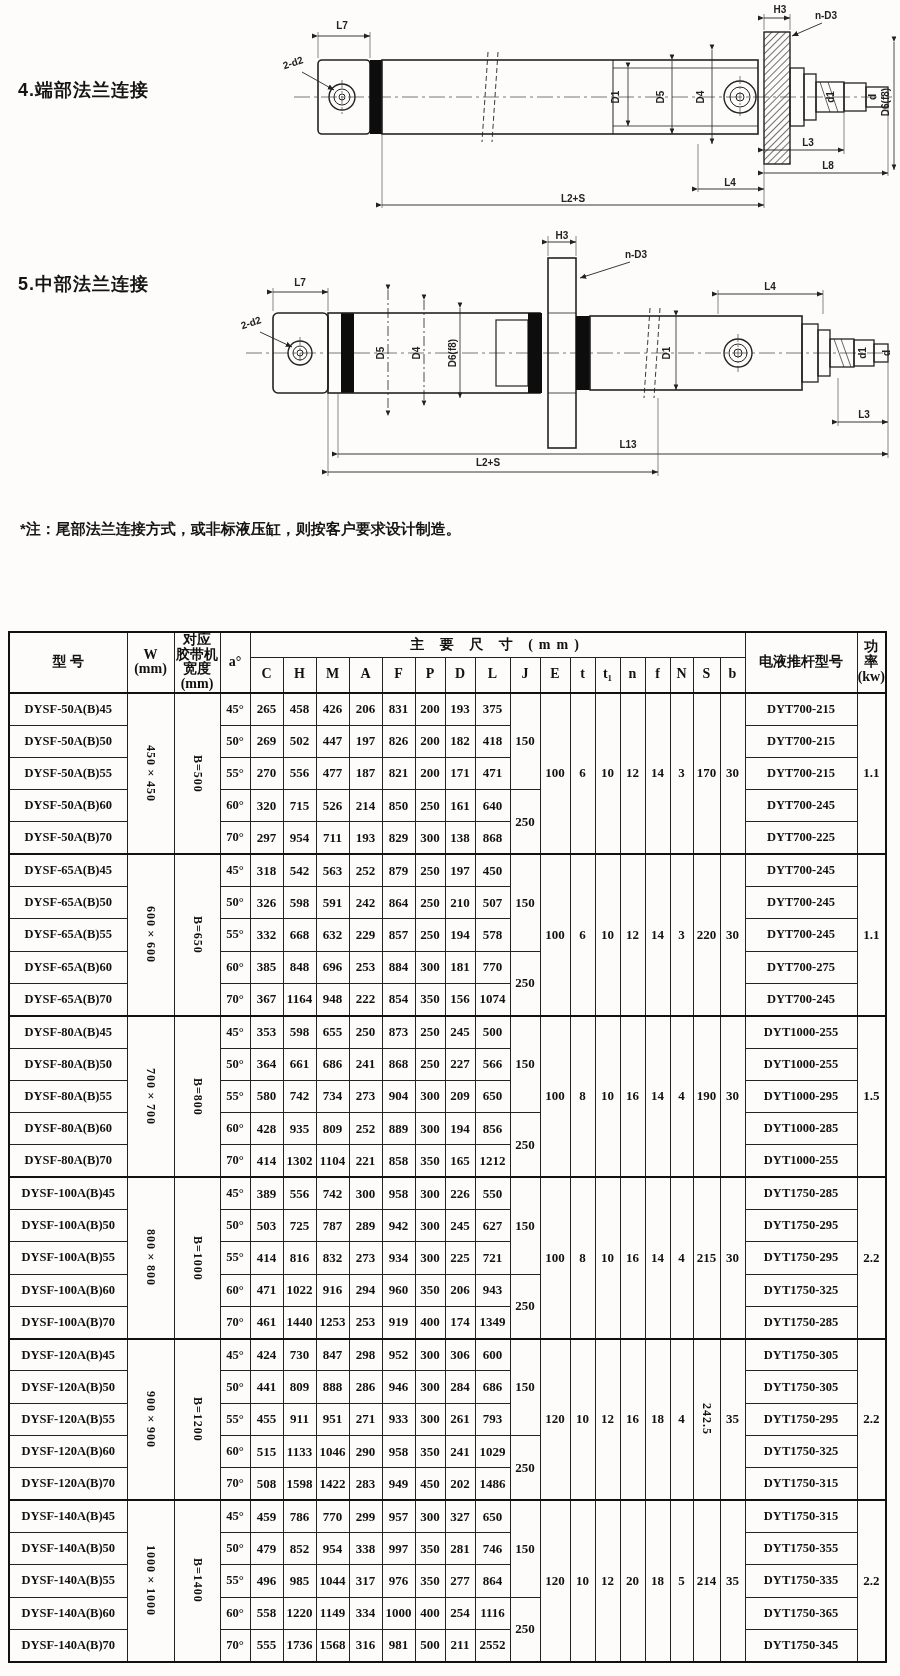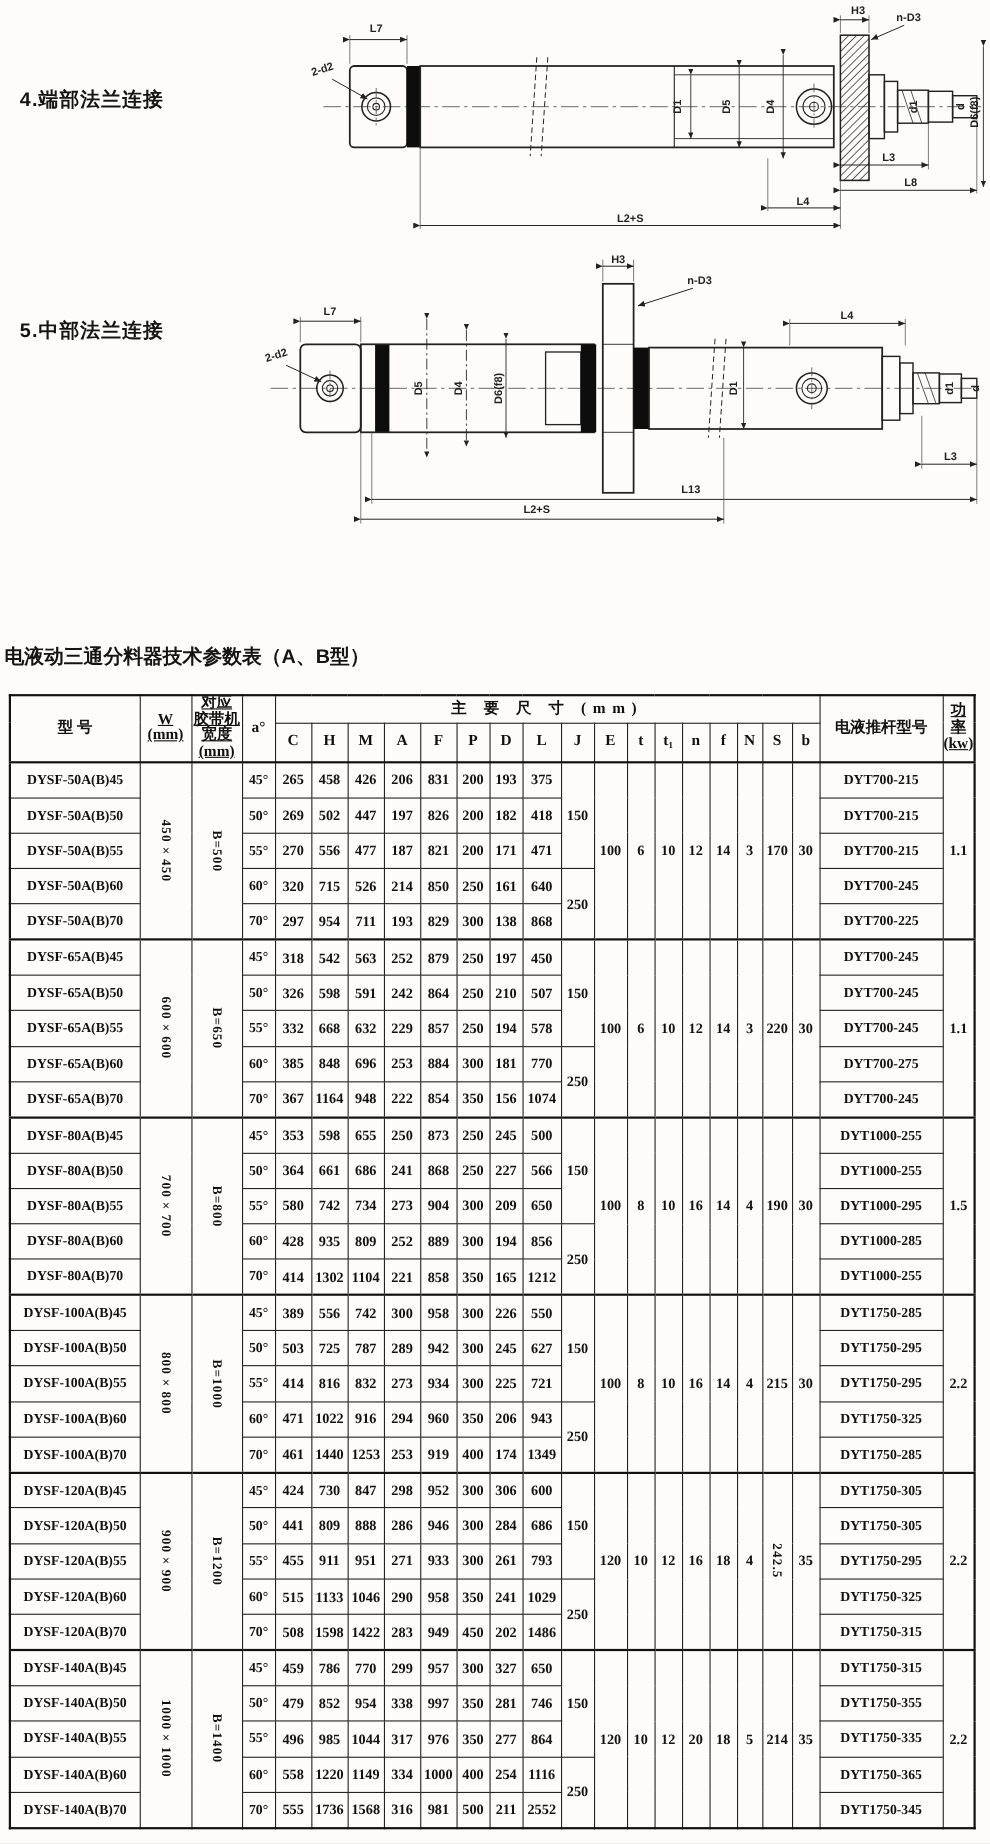--- a/index.html
+++ b/index.html
@@ -20,21 +20,21 @@
   th.main-dims{font-size:17px;letter-spacing:6px;border-bottom:2px solid #111;}
   th.dimh{font-family:"Liberation Serif",serif;font-size:15px;}
   th.belt-h{font-size:9px;line-height:1.15;}
   th.w-h{font-size:11px;}
   td{font-size:13px;}
   td.model{text-align:left;padding-left:5px;font-size:12.5px;white-space:nowrap;}
   td.vert{writing-mode:vertical-rl;text-orientation:mixed;font-size:12px;letter-spacing:1px;padding:2px 0;}
   td.angle{font-size:12.5px;}
   td.act{font-size:12.5px;white-space:nowrap;}
   tr.block-start td{border-top:2px solid #111;}
-  .pre{white-space:pre-line;text-decoration:underline;}
+  .pre{white-space:pre-line;}
 </style>
 </head>
 <body>
 
 <div class="page">
 
   <div class="sec-title" style="left:18px;top:78px;">4.端部法兰连接</div>
 
   <div class="diag" style="left:278px;top:2px;width:622px;height:212px;">
     <svg id="diagram1-svg" width="622" height="212" viewBox="0 0 622 212">
@@ -113,21 +113,21 @@
         <text x="556" y="95" font-size="10" font-weight="bold" text-anchor="middle" transform="rotate(-90 556 95)">d1</text>
         <text x="598" y="95" font-size="10" font-weight="bold" text-anchor="middle" transform="rotate(-90 598 95)">d</text>
         <text x="611" y="100" font-size="10" font-weight="bold" text-anchor="middle" transform="rotate(-90 611 100)">D6(f8)</text>
         <text x="530" y="144" font-size="10" font-weight="bold" text-anchor="middle">L3</text>
         <text x="550" y="167" font-size="10" font-weight="bold" text-anchor="middle">L8</text>
         <text x="452" y="184" font-size="10" font-weight="bold" text-anchor="middle">L4</text>
         <text x="295" y="200" font-size="10" font-weight="bold" text-anchor="middle">L2+S</text>
       </svg>
   </div>
 
-  <div class="sec-title" style="left:18px;top:288px;">5.中部法兰连接</div>
+  <div class="sec-title" style="left:18px;top:272px;">5.中部法兰连接</div>
 
   <div class="diag" style="left:238px;top:228px;width:662px;height:255px;">
     <svg id="diagram2-svg" width="662" height="255" viewBox="0 0 662 255">
       <defs>
         <marker id="ar2" markerWidth="8" markerHeight="8" refX="7" refY="3" orient="auto">
           <path d="M0,0 L7,3 L0,6 Z" fill="#222"></path>
         </marker>
       </defs>
       <line x1="8" y1="125" x2="656" y2="125" stroke="#555" stroke-width="0.8" stroke-dasharray="16 4 3 4"></line>
 
@@ -202,21 +202,21 @@
         <text x="432" y="125" font-size="10" font-weight="bold" text-anchor="middle" transform="rotate(-90 432 125)">D1</text>
         <text x="532" y="62" font-size="10" font-weight="bold" text-anchor="middle">L4</text>
         <text x="628" y="125" font-size="10" font-weight="bold" text-anchor="middle" transform="rotate(-90 628 125)">d1</text>
         <text x="652" y="125" font-size="10" font-weight="bold" text-anchor="middle" transform="rotate(-90 652 125)">d</text>
         <text x="626" y="190" font-size="10" font-weight="bold" text-anchor="middle">L3</text>
         <text x="390" y="220" font-size="10" font-weight="bold" text-anchor="middle">L13</text>
         <text x="250" y="238" font-size="10" font-weight="bold" text-anchor="middle">L2+S</text>
       </svg>
   </div>
 
-  <div class="tbl-title">电液动三通分料器技术参数表（A、B型）</div>
+  <div class="note">*注：尾部法兰连接方式，或非标液压缸，则按客户要求设计制造。</div>
 
   <table class="spec" id="spec-table">
       <colgroup>
         <col style="width: 118px;">
         <col style="width: 47px;">
         <col style="width: 46px;">
         <col style="width: 30px;">
         <col style="width: 33px;">
         <col style="width: 33px;">
         <col style="width: 33px;">

